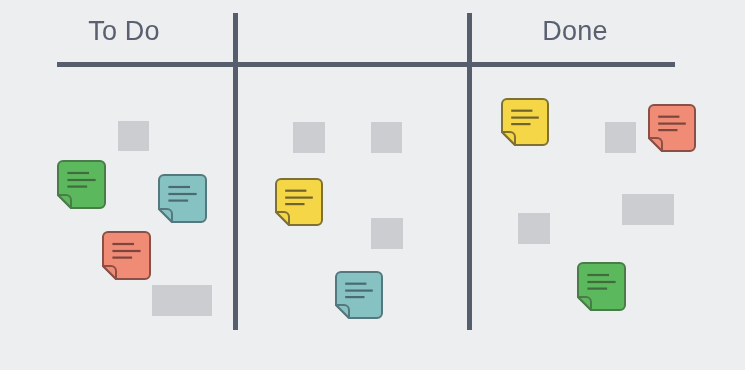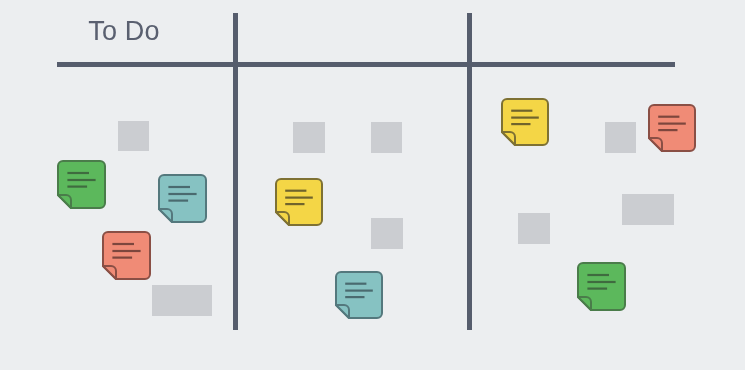--- a/index.html
+++ b/index.html
@@ -64,20 +64,21 @@
     display: block;
     overflow: visible;
   }
 </style>
 </head>
 <body style="background: rgb(236, 238, 240);">
 
 <div id="board" style="background: rgb(236, 238, 240);">
 
   <div class="col-title" style="left: 24px; width: 200px; color: rgb(90, 96, 112);">To Do</div>
+  <div class="col-title" style="left: 475px; width: 200px; color: rgb(90, 96, 112);">Done</div>
 
   <div class="h-rule" style="background: rgb(86, 93, 109);"></div>
 
   <div class="v-rule" style="left: 233px; background: rgb(86, 93, 109);"></div>
   <div class="v-rule" style="left: 467px; background: rgb(86, 93, 109);"></div>
 
   <div class="ghost" style="left: 118px; top: 121px; width: 31px; height: 30px; background: rgb(203, 205, 209);"></div>
   <div class="ghost" style="left: 152px; top: 285px; width: 60px; height: 31px; background: rgb(203, 205, 209);"></div>
   <div class="ghost" style="left: 293px; top: 122px; width: 32px; height: 31px; background: rgb(203, 205, 209);"></div>
   <div class="ghost" style="left: 371px; top: 122px; width: 31px; height: 31px; background: rgb(203, 205, 209);"></div>

